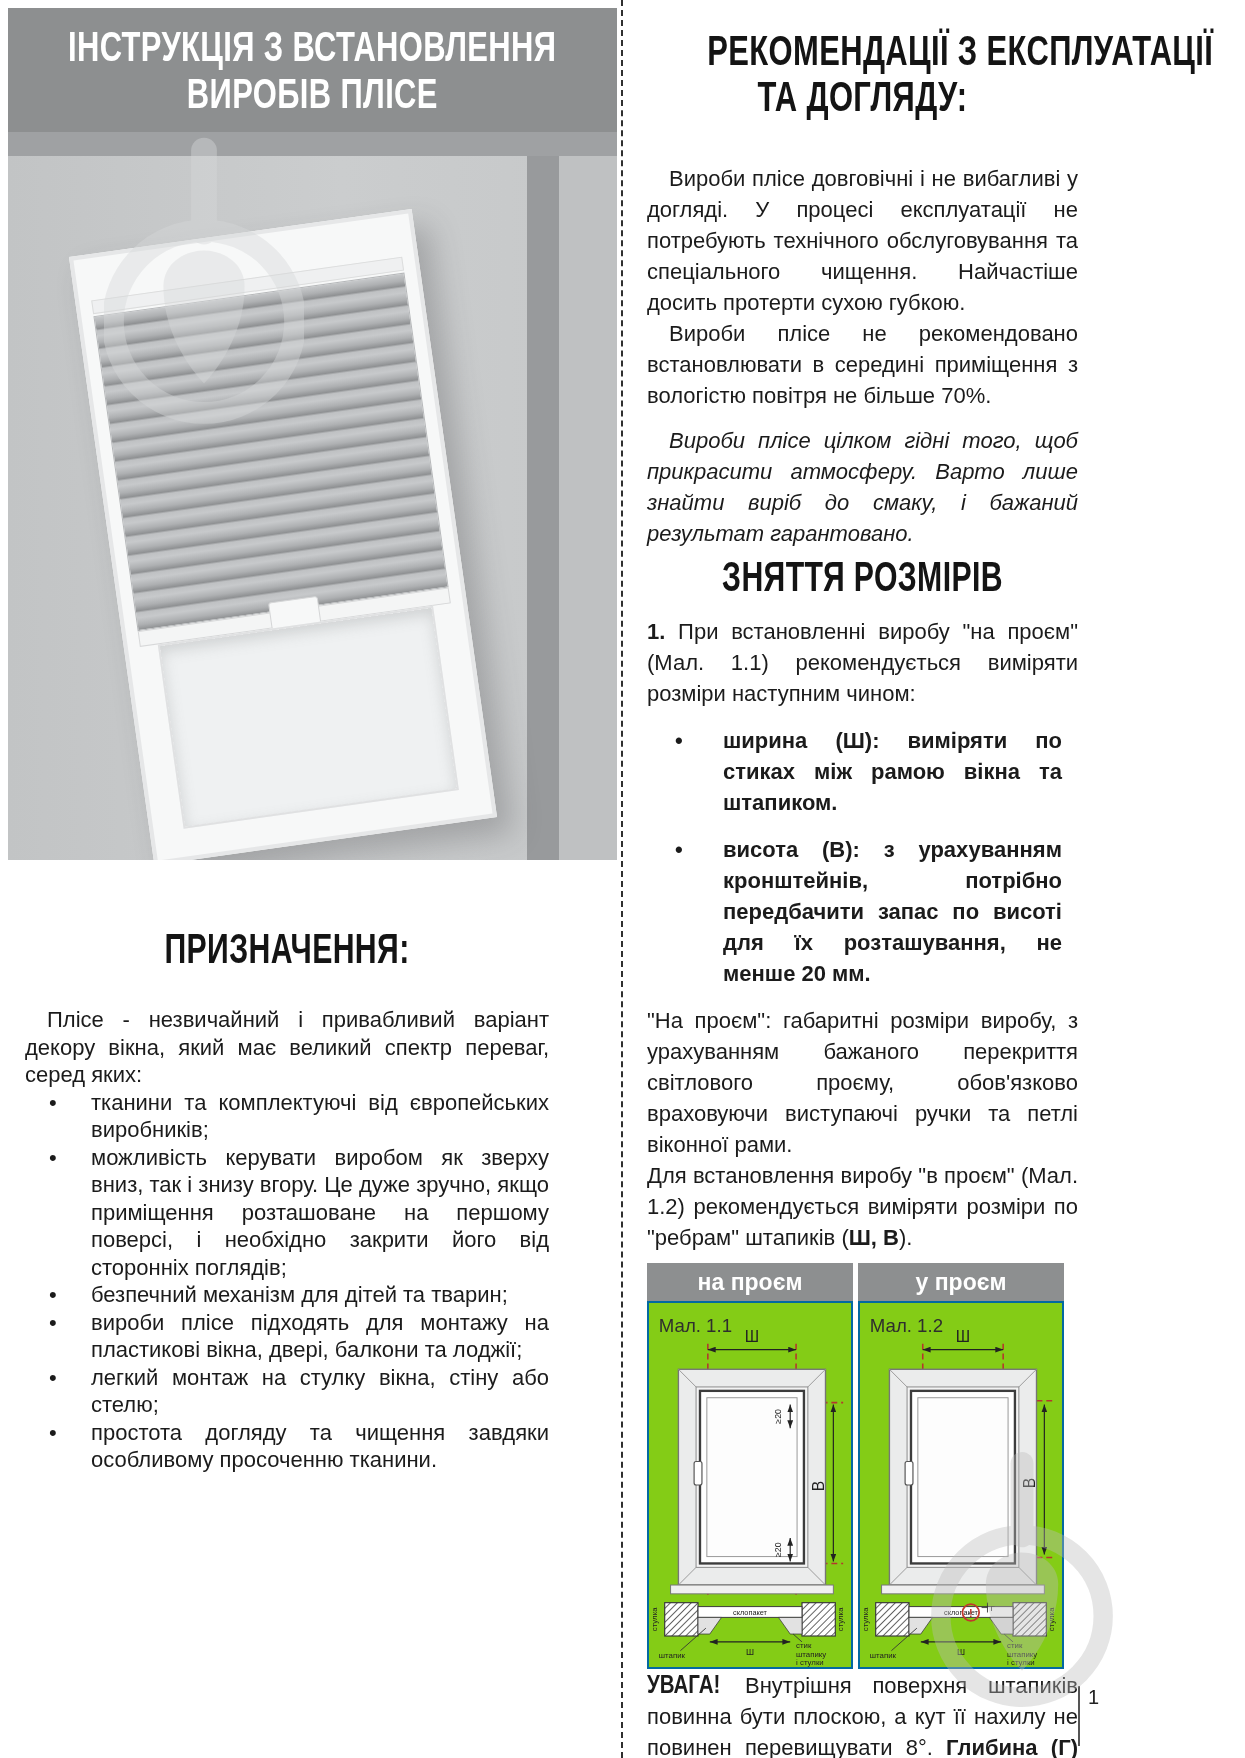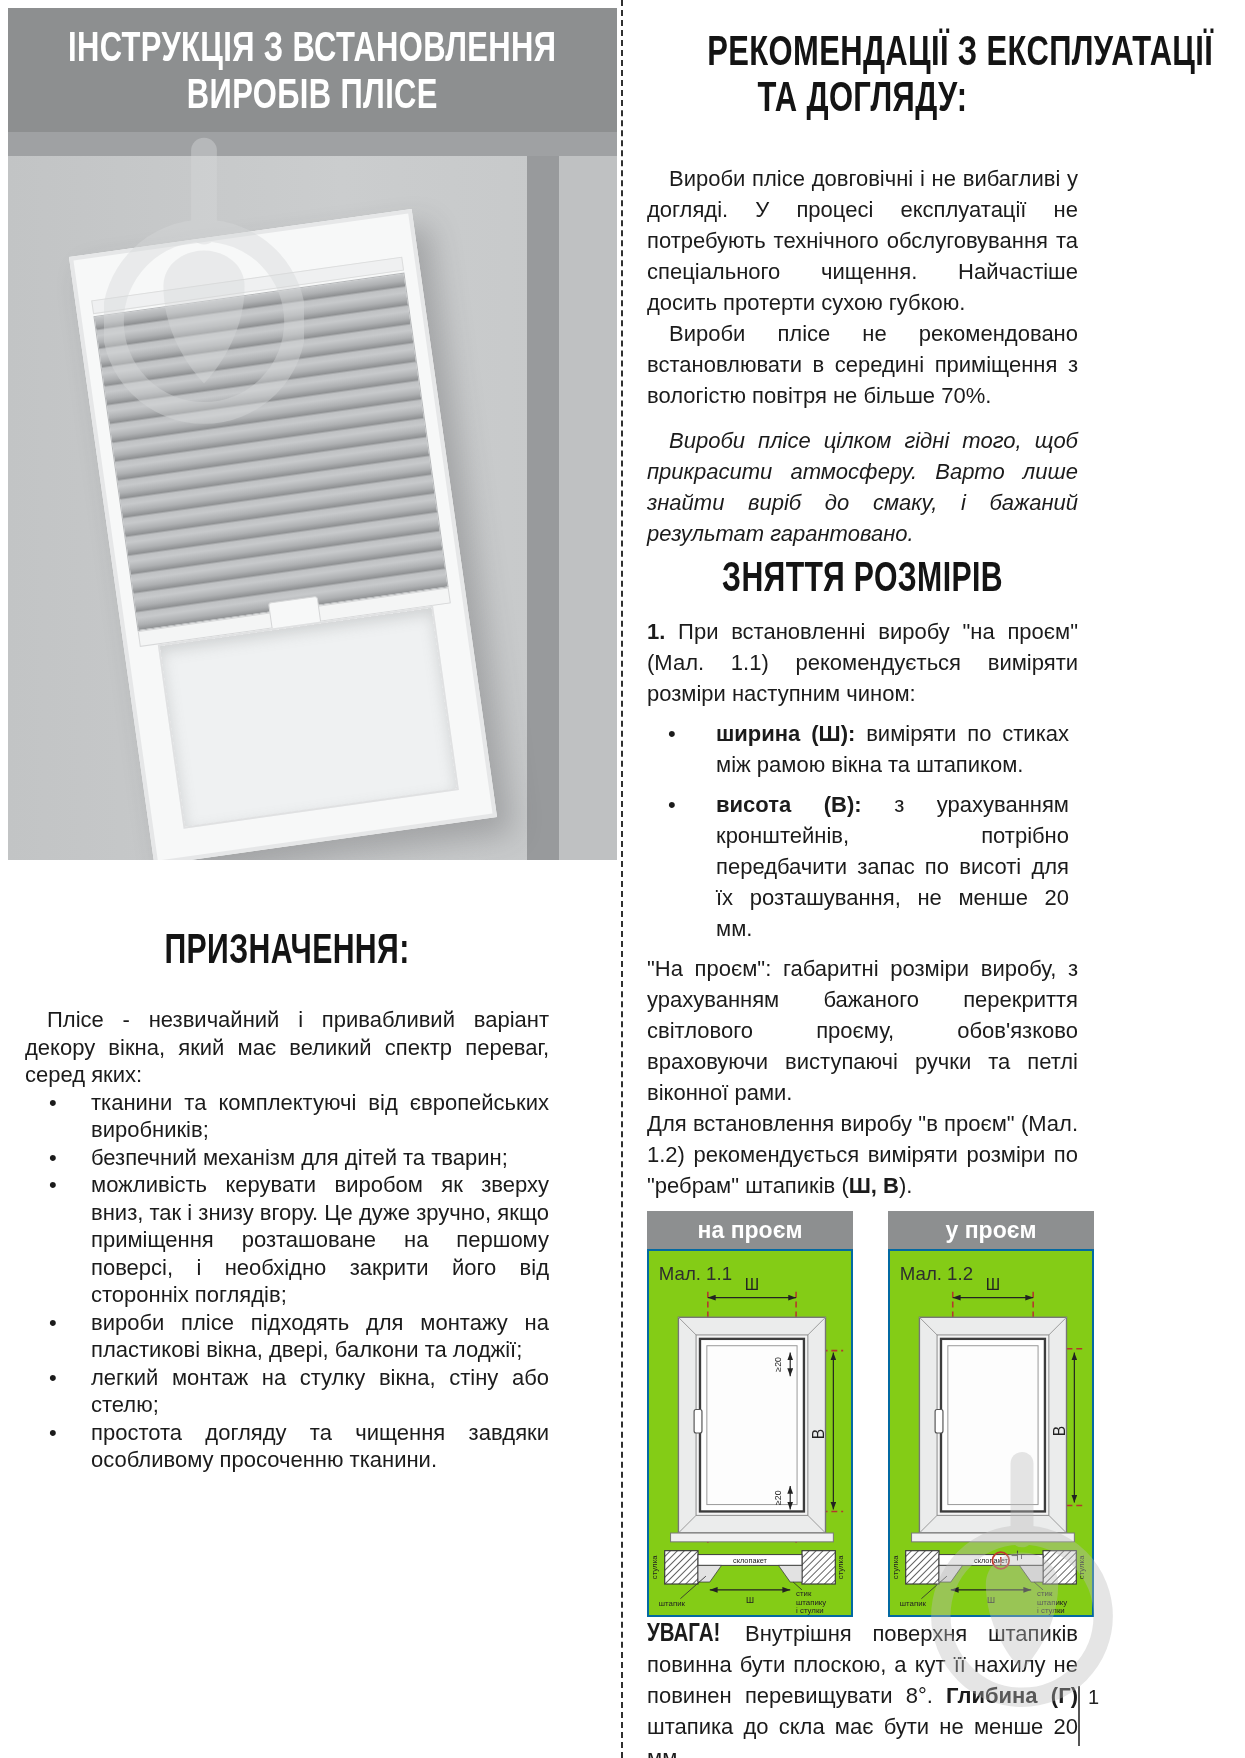--- a/index.html
+++ b/index.html
@@ -59,25 +59,25 @@
   .lb::before{content:"\2022";position:absolute;left:24px;top:0;}
 
   
   .right-col{position:absolute;left:647px;top:0;width:431px;z-index:1;
              font-size:22px;line-height:31px;}
   .care-h{text-align:center;font-size:43px;color:#141414;margin:28px 0 44px 0;}
   .care-h .cond{line-height:1.06;}
   .sizes-h{text-align:center;font-size:42px;color:#141414;margin:12px 0 24px 0;}
   .right-col p{margin:0;}
   .p3{font-style:italic;margin-top:14px !important;margin-bottom:0;}
-  .rb{position:relative;padding-left:60px;text-align:justify;margin:9px;}
+  .rb{position:relative;padding-left:60px;text-align:justify;margin:16px;font-weight:bold;}
   .rb::before{content:"\2022";position:absolute;left:12px;top:0;}
 
   
-  .diagrams{display:flex;gap:35px;margin-top:10px;}
+  .diagrams{display:flex;gap:5px;margin-top:10px;}
   .dg{width:206px;}
   .dg-head{height:38px;background:var(--gray);color:#fff;font-weight:700;font-size:23px;
            display:flex;align-items:center;justify-content:center;}
   .dg-body{border:2px solid #0369a1;background:#84cc16;}
   svg{font-family:"Liberation Sans", sans-serif;display:block;}
   .t-fig{font-size:19px;fill:#2e2e2e;}
   .t-dim{font-size:16px;fill:#222;}
   .t-min{font-size:9px;fill:#222;}
   .t-xs{font-size:8px;fill:#222;}
   .t-xsb{font-size:7.5px;fill:#222;}
@@ -134,22 +134,22 @@
       <use href="#wm-logo"></use>
     </svg>
 </div>
 
 <div class="left-text">
   <h2 class="purpose-h">
     <span class="cond">ПРИЗНАЧЕННЯ:</span>
   </h2>
   <p class="jp ind intro">Плісе - незвичайний і привабливий варіант декору вікна, який має великий спектр переваг, серед яких:</p>
   <div class="lb">тканини та комплектуючі від європейських виробників;</div>
+  <div class="lb">можливість керувати виробом як зверху вниз, так і знизу вгору. Це дуже зручно, якщо приміщення розташоване на першому поверсі, і необхідно закрити його від сторонніх поглядів;</div>
   <div class="lb">безпечний механізм для дітей та тварин;</div>
-  <div class="lb">можливість керувати виробом як зверху вниз, так і знизу вгору. Це дуже зручно, якщо приміщення розташоване на першому поверсі, і необхідно закрити його від сторонніх поглядів;</div>
   <div class="lb">вироби плісе підходять для монтажу на пластикові вікна, двері, балкони та лоджії;</div>
   <div class="lb">легкий монтаж на стулку вікна, стіну або стелю;</div>
   <div class="lb">простота догляду та чищення завдяки особливому просоченню тканини.</div>
 </div>
 
 <div class="right-col">
   <h2 class="care-h">
     <span class="cond">РЕКОМЕНДАЦІЇ З ЕКСПЛУАТАЦІЇ</span>
     <span class="cond">ТА ДОГЛЯДУ:</span>
   </h2>

